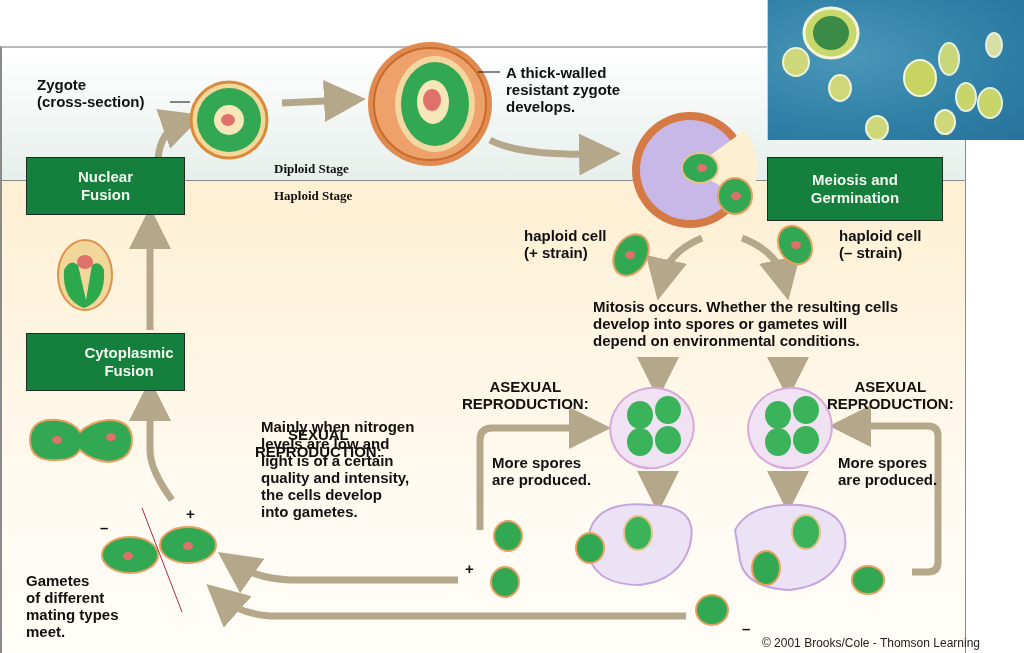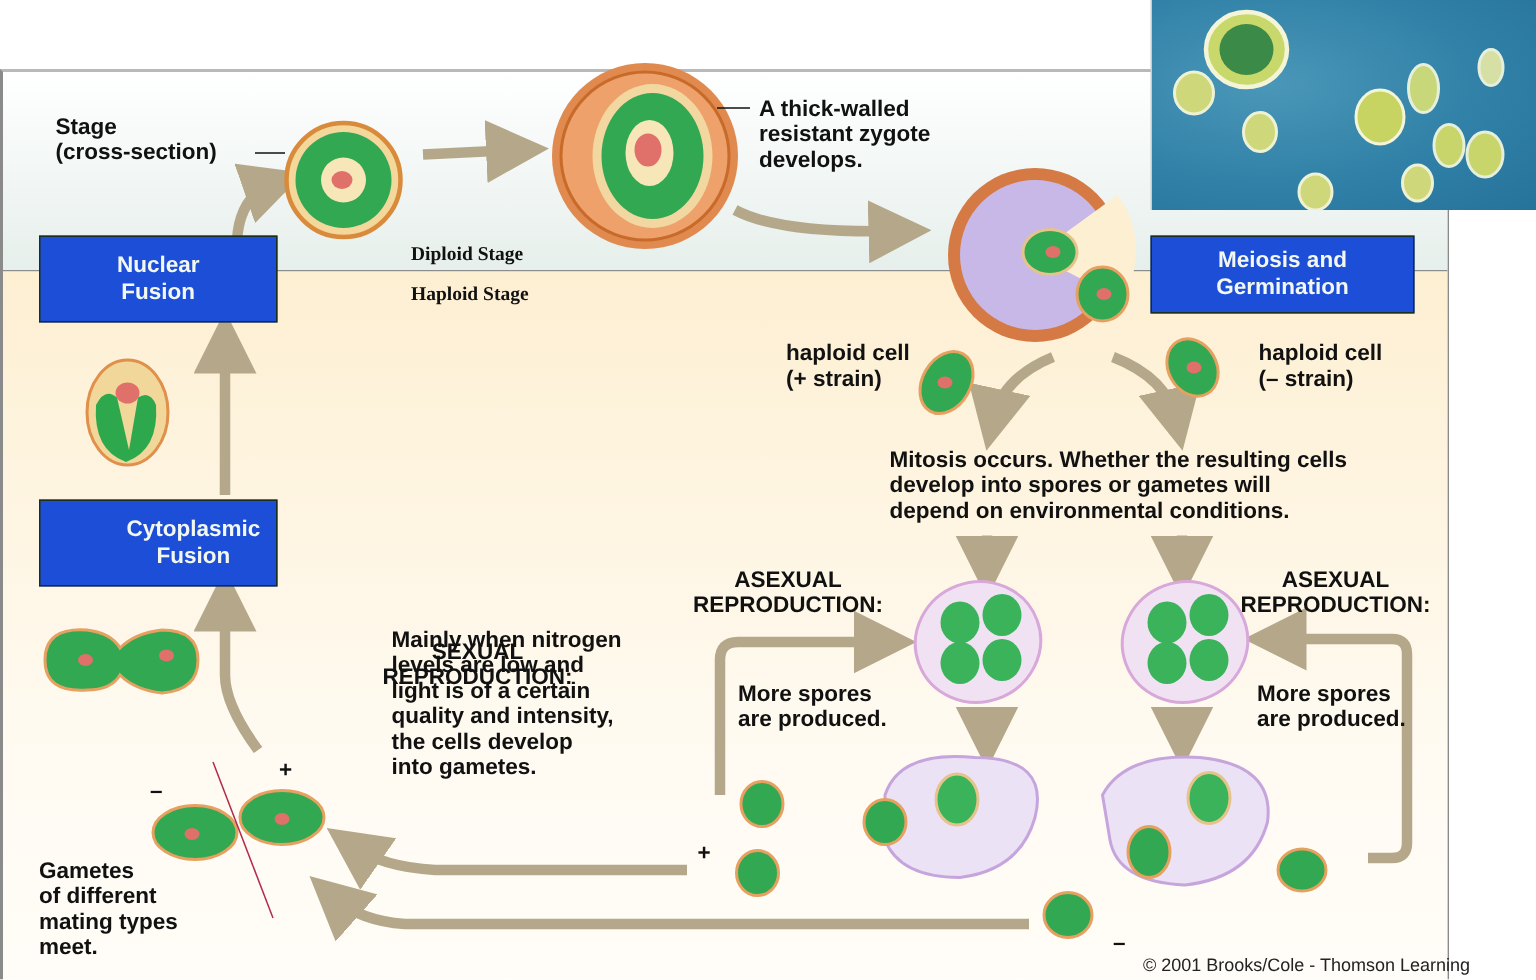--- a/index.html
+++ b/index.html
@@ -2,21 +2,21 @@
 <html><head>
 <meta charset="utf-8">
 <style>
   html, body { margin:0; padding:0; }
   body { width:1024px; height:653px; position:relative; overflow:hidden; background:#ffffff; font-family:"Liberation Sans", sans-serif; }
   .frame { position:absolute; left:0; top:46px; width:966px; height:607px; border-left:2px solid #8a8a8a; border-top:2px solid #b9b9b9; border-right:1px solid #8a8a8a; box-sizing:border-box; overflow:hidden; }
   .diploid-band { position:absolute; left:0; top:0; width:100%; height:132px; background:linear-gradient(#ffffff, #e6efeb); border-bottom:1px solid #8c8c8c; }
   .haploid-band { position:absolute; left:0; top:133px; width:100%; height:480px; background:linear-gradient(#fdefd2, #fffbf3 70%, #fffdf8); }
   .txt { position:absolute; font-weight:bold; color:#111; font-size:15px; line-height:17px; white-space:pre-line; }
   .stage { font-size:13px;font-family:Liberation Serif, serif; }
-  .box { position:absolute; background:#1d4ed8; border:1.5px solid #1b2e22; color:#f2f8ef; font-weight:bold; font-size:15px; line-height:18px; display:flex; align-items:center; justify-content:center; text-align:center; white-space:pre-line; box-sizing:border-box; }
+  .box { position:absolute; background:#15803d; border:1.5px solid #1b2e22; color:#f2f8ef; font-weight:bold; font-size:15px; line-height:18px; display:flex; align-items:center; justify-content:center; text-align:center; white-space:pre-line; box-sizing:border-box; }
   .photo { position:absolute; left:767px; top:0; width:257px; height:140px; background:radial-gradient(ellipse at 30% 40%, #4a97b8, #2f7fa6 60%, #26739a); border-left:1px solid #ccc; overflow:hidden; }
   .copyright { position:absolute; right:44px; bottom:3px; font-size:12px; color:#222; font-weight:normal; }
   svg.art { position:absolute; left:0; top:0; }
 </style>
 </head>
 <body>
 
 <div class="frame">
   <div class="diploid-band"></div>
   <div class="haploid-band"></div>
@@ -153,24 +153,24 @@
   </g>
 </svg>
 
 <div class="txt stage" style="left:274px;top:160px;">Diploid Stage</div>
 <div class="txt stage" style="left:274px;top:187px;">Haploid Stage</div>
 
 <div class="box" style="left:26px;top:157px;width:159px;height:58px;">Nuclear
 Fusion</div>
 <div class="box" style="left:26px;top:333px;width:159px;height:58px;padding-left:47px;">Cytoplasmic
 Fusion</div>
-<div class="box" style="left:767px;top:157px;width:176px;height:52px;">Meiosis and
+<div class="box" style="left:767px;top:157px;width:176px;height:64px;">Meiosis and
 Germination</div>
 
-<div class="txt" style="left:37px;top:76px;">Stage
+<div class="txt" style="left:37px;top:76px;">Zygote
 (cross-section)</div>
 <div class="txt" style="left:506px;top:64px;">A thick-walled
 resistant zygote
 develops.</div>
 <div class="txt" style="left:524px;top:227px;">haploid cell
 (+ strain)</div>
 <div class="txt" style="left:839px;top:227px;">haploid cell
 (– strain)</div>
 <div class="txt" style="left:593px;top:298px;">Mitosis occurs. Whether the resulting cells
 develop into spores or gametes will

